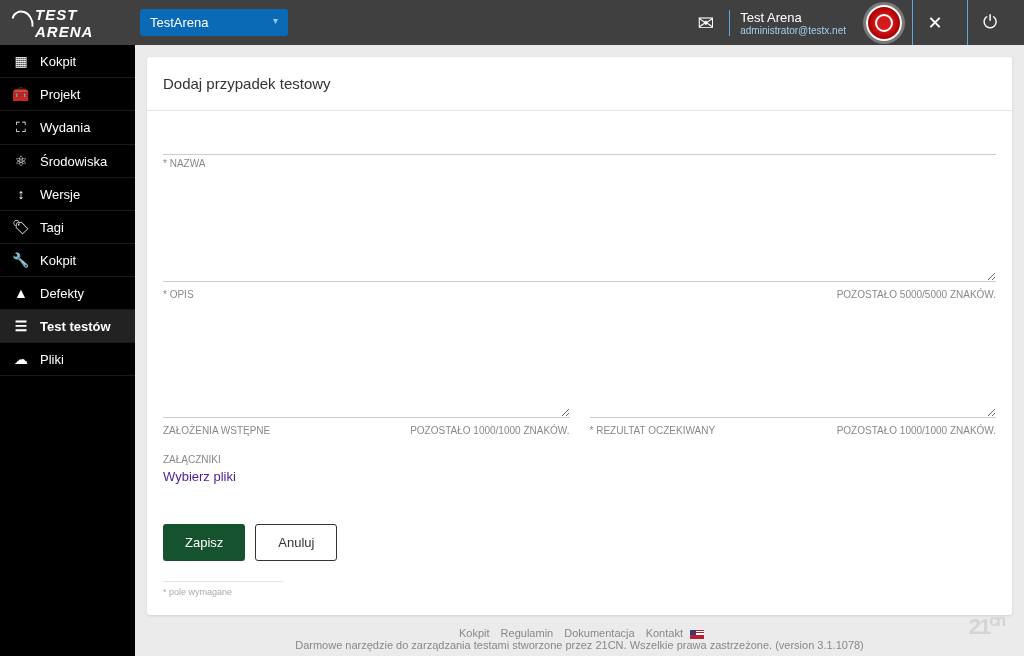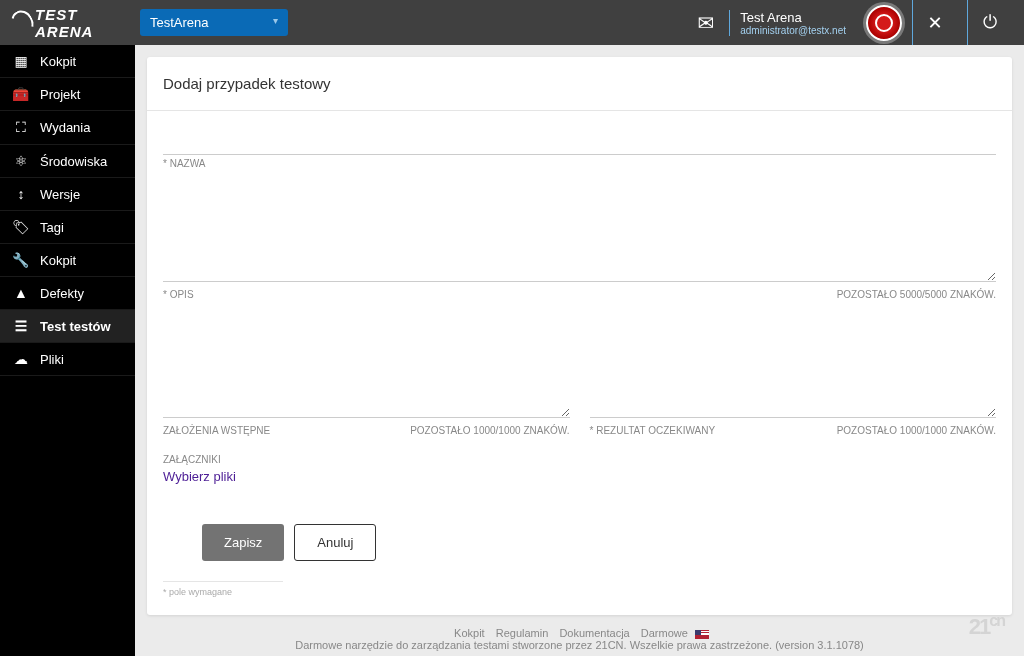--- a/index.html
+++ b/index.html
@@ -232,23 +232,22 @@
       gap: 10px;
     }
     .btn {
       padding: 10px 22px;
       font-size: 13px;
       border: none;
       border-radius: 3px;
       cursor: pointer;
     }
     .btn-primary {
-      background: #737373;
-      color: #fff;
-      margin-left: 39px;
+      background: #14532d;
+      color: #fff;
     }
     .btn-secondary {
       background: #fff;
       color: #333;
       border: 1px solid #333;
     }
     .required-note {
       margin-top: 20px;
       font-size: 9px;
       color: #aaa;
@@ -417,21 +416,21 @@
 
         <div class="required-note">* pole wymagane</div>
       </div>
     </div>
 
     <div class="footer">
       <div>
         <a href="#">Kokpit</a>
         <a href="#">Regulamin</a>
         <a href="#">Dokumentacja</a>
-        <a href="#">Darmowe</a>
+        <a href="#">Kontakt</a>
         <span class="footer-flag"></span>
       </div>
       <div>Darmowe narzędzie do zarządzania testami stworzone przez 21CN. Wszelkie prawa zastrzeżone. (version 3.1.1078)</div>
     </div>
 
     <div class="footer-brand">
       <span>21</span><sup>cn</sup>
     </div>
   </div>
 </div>

